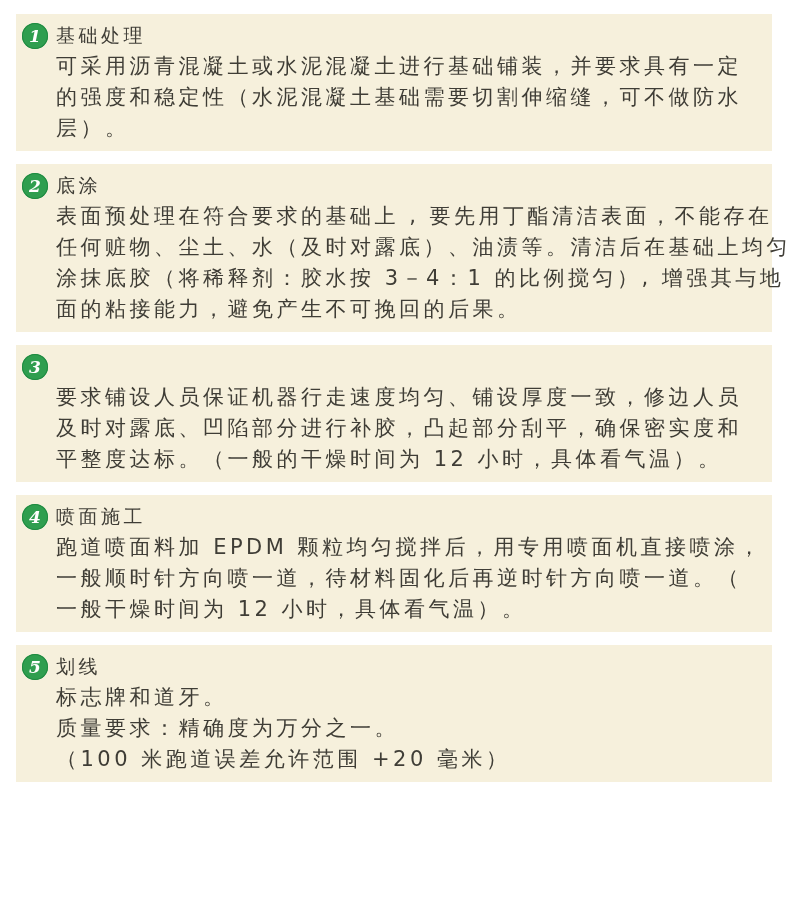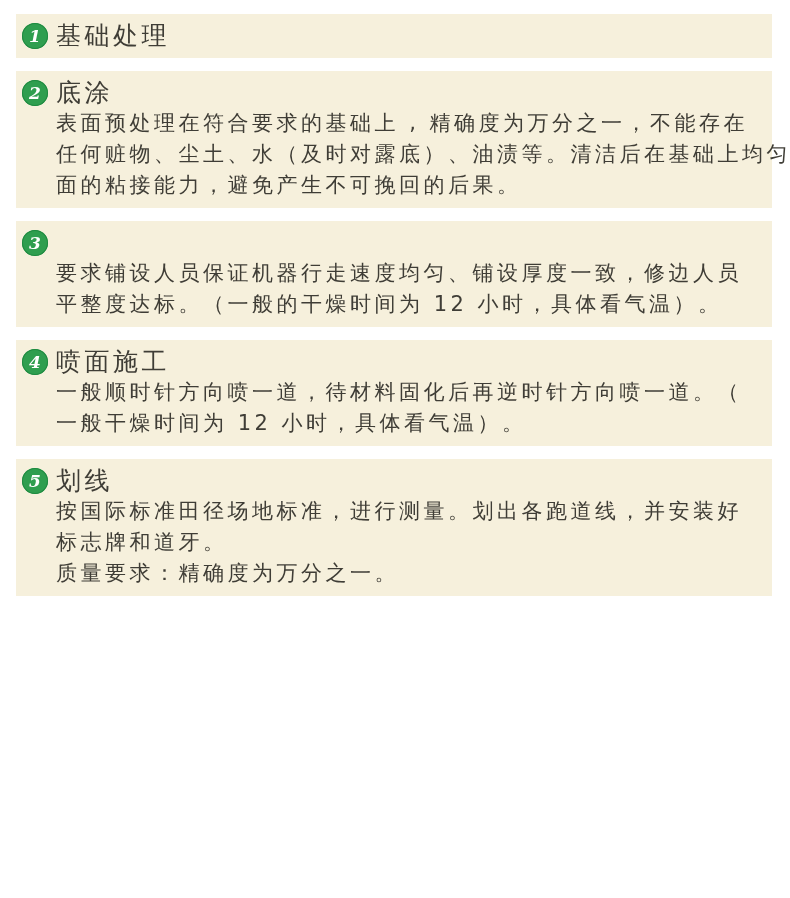--- a/index.html
+++ b/index.html
@@ -42,21 +42,21 @@
     color: #ffffff;
     font-family: "DejaVu Serif", "Liberation Serif", serif;
     font-style: italic;
     font-weight: bold;
     font-size: 17px;
     line-height: 26px;
     text-align: center;
     margin-right: 8px;
   }
   .step-title {
-    font-size: 25px;
+    font-size: 19px;
     line-height: 31px;
     letter-spacing: 3.5px;
     color: #3f3d36;
     white-space: nowrap;
   }
   .step-body {
     margin-left: 34px;
   }
   .step-line {
     font-size: 21px;
@@ -70,61 +70,69 @@
 <body>
 
 <div class="page">
   <div class="steps">
 
     <div class="step-section">
       <div class="step-header">
         <div class="step-badge">1</div>
         <div class="step-title">基础处理</div>
       </div>
+      <div class="step-body">
+        <div class="step-line">可采用沥青混凝土或水泥混凝土进行基础铺装，并要求具有一定</div>
+        <div class="step-line">的强度和稳定性（水泥混凝土基础需要切割伸缩缝，可不做防水</div>
+        <div class="step-line">层）。</div>
+      </div>
     </div>
 
     <div class="step-section">
       <div class="step-header">
         <div class="step-badge">2</div>
         <div class="step-title">底涂</div>
       </div>
       <div class="step-body">
-        <div class="step-line">表面预处理在符合要求的基础上 , 精确度为万分之一，不能存在</div>
+        <div class="step-line">表面预处理在符合要求的基础上 , 要先用丁酯清洁表面，不能存在</div>
         <div class="step-line">任何赃物、尘土、水（及时对露底）、油渍等。清洁后在基础上均匀</div>
+        <div class="step-line">涂抹底胶（将稀释剂：胶水按 3－4：1 的比例搅匀）, 增强其与地</div>
         <div class="step-line">面的粘接能力，避免产生不可挽回的后果。</div>
       </div>
     </div>
 
     <div class="step-section">
       <div class="step-header">
         <div class="step-badge">3</div>
       </div>
       <div class="step-body">
         <div class="step-line">要求铺设人员保证机器行走速度均匀、铺设厚度一致，修边人员</div>
+        <div class="step-line">及时对露底、凹陷部分进行补胶，凸起部分刮平，确保密实度和</div>
         <div class="step-line">平整度达标。（一般的干燥时间为 12 小时，具体看气温）。</div>
       </div>
     </div>
 
     <div class="step-section">
       <div class="step-header">
         <div class="step-badge">4</div>
         <div class="step-title">喷面施工</div>
       </div>
       <div class="step-body">
+        <div class="step-line">跑道喷面料加 EPDM 颗粒均匀搅拌后，用专用喷面机直接喷涂，</div>
         <div class="step-line">一般顺时针方向喷一道，待材料固化后再逆时针方向喷一道。（</div>
         <div class="step-line">一般干燥时间为 12 小时，具体看气温）。</div>
       </div>
     </div>
 
     <div class="step-section">
       <div class="step-header">
         <div class="step-badge">5</div>
         <div class="step-title">划线</div>
       </div>
       <div class="step-body">
-        <div class="step-line">按国际标准田径场地标准，进行测量。划出各跑道线，并安装好</div>
         <div class="step-line">标志牌和道牙。</div>
         <div class="step-line">质量要求：精确度为万分之一。</div>
+        <div class="step-line">（100 米跑道误差允许范围 +20 毫米）</div>
       </div>
     </div>
 
   </div>
 </div>
 
 </body></html>

